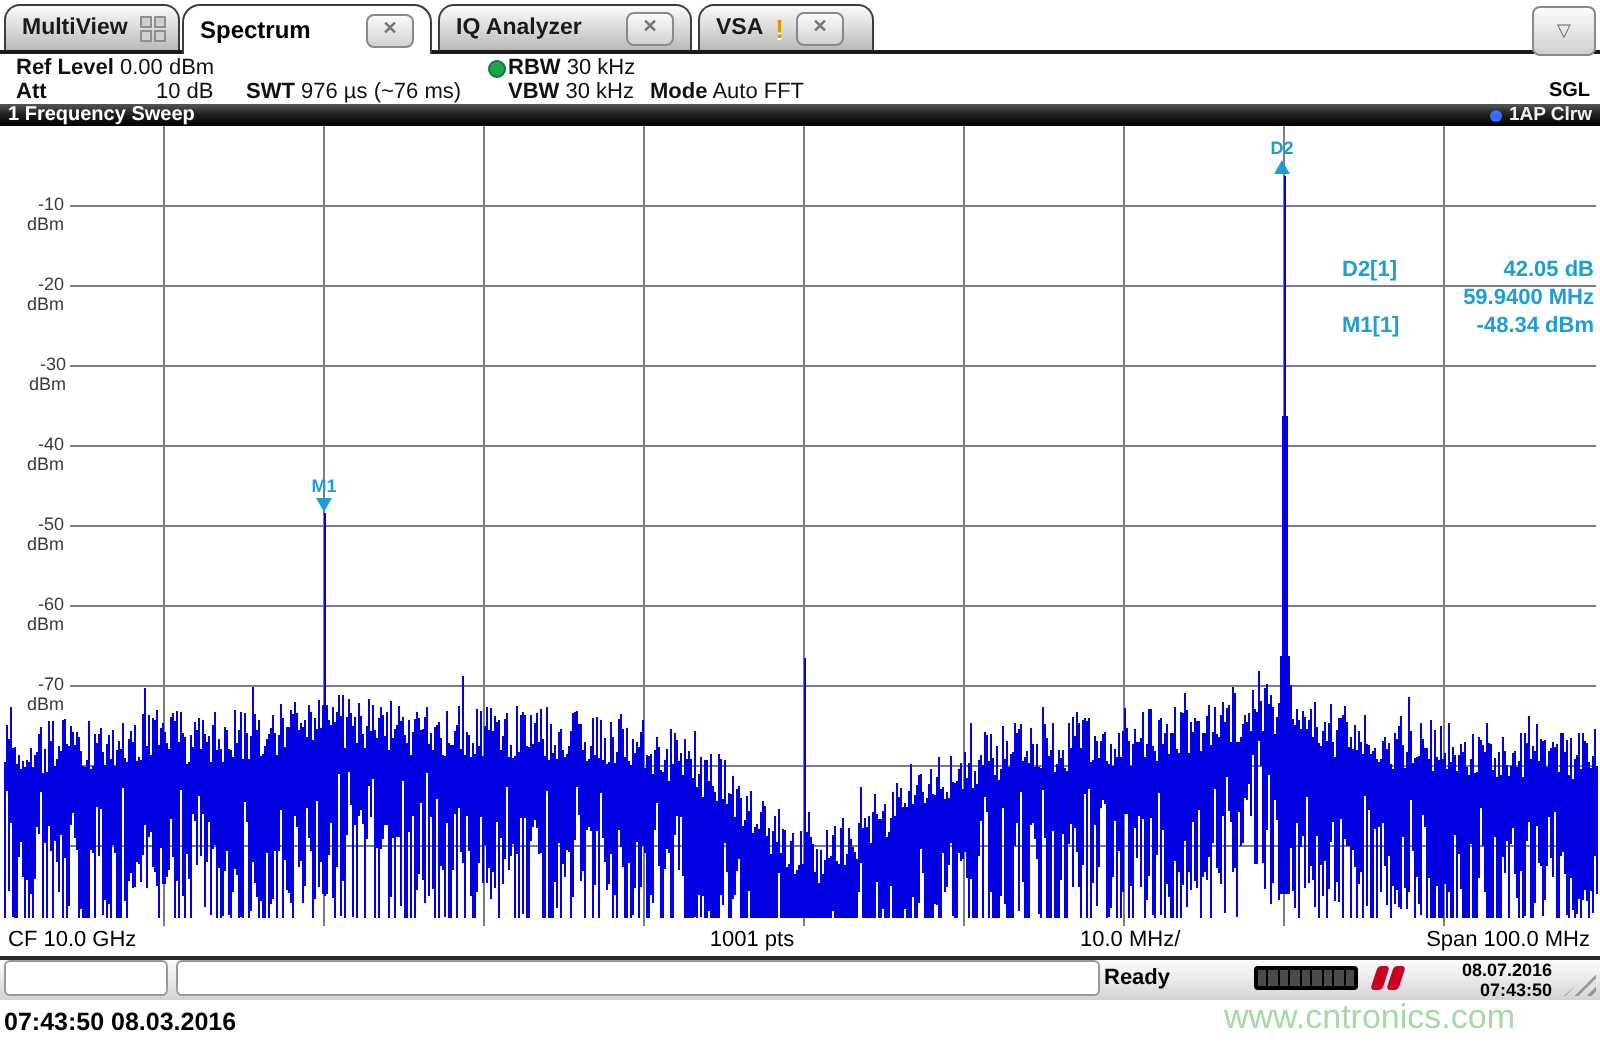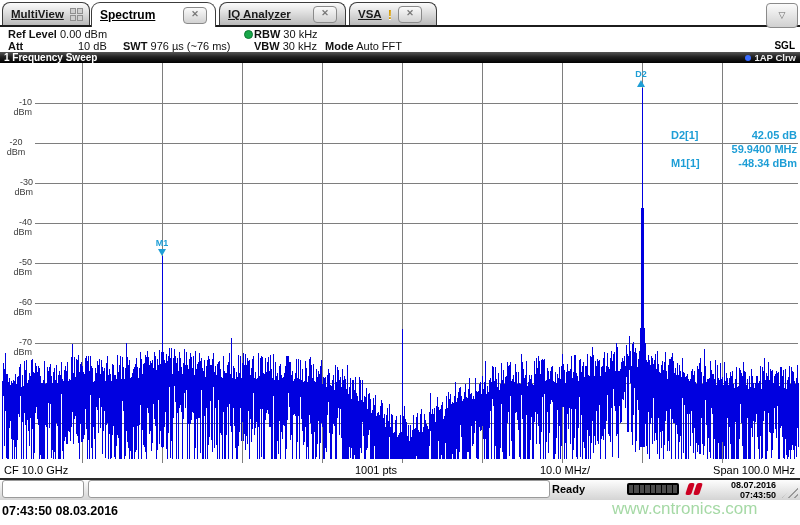--- a/index.html
+++ b/index.html
@@ -5,21 +5,21 @@
   html,body{margin:0;padding:0;background:#fff;}
   #app{position:relative;width:800px;height:525px;background:#fff;
        font-family:"Liberation Sans",sans-serif;overflow:hidden;}
 
   
   .tabbar{position:absolute;left:0;top:0;width:800px;height:27px;background:#fff;}
   .tabbar::after{content:"";position:absolute;left:0;bottom:0;width:800px;height:2px;background:#1c1c1c;}
   .tab{position:absolute;top:2px;height:23px;border:1.5px solid #3c3c3c;border-bottom:none;
        border-radius:8px 8px 0 0;display:flex;align-items:center;padding:0 8px;gap:6px;
        background:linear-gradient(#fbfbfb,#dedede 45%,#b9b9b9);box-sizing:border-box;z-index:1;}
-  .tab .lbl{font-weight:bold;font-size:11.5px;color:#1a1a1a;white-space:nowrap;text-decoration:underline;}
+  .tab .lbl{font-weight:bold;font-size:11.5px;color:#1a1a1a;white-space:nowrap;}
   .tab.active{background:#fff;z-index:3;height:25px;border-radius:9px 9px 0 0;}
   .tab.active .lbl{font-size:12px;color:#000;}
   .closebtn{width:22px;height:15px;border:1px solid #8a8a8a;border-radius:4px;
        background:linear-gradient(#fafafa,#d2d2d2);color:#777;font-size:9px;line-height:13px;
        text-align:center;font-weight:bold;}
   .gridicon{width:13px;height:13px;display:grid;grid-template-columns:6px 6px;grid-template-rows:6px 6px;gap:1px;}
   .gridicon span{background:#cfcfcf;border:1px solid #8f8f8f;box-sizing:border-box;}
   .warnicon{color:#d69b00;font-weight:bold;font-size:13px;text-shadow:0 1px 0 #fff;}
   .tabdrop{position:absolute;right:2px;top:3px;width:30px;height:23px;border:1px solid #8a8a8a;
        border-radius:4px;background:linear-gradient(#fbfbfb,#d0d0d0);text-align:center;
@@ -147,21 +147,21 @@
     </span>
   </div>
 
   <div id="plot">
     <svg id="plotsvg" width="800" height="400">
         <path d="M35 40 H798 M35 80 H798 M35 120 H798 M35 160 H798 M35 200 H798 M35 240 H798 M35 280 H798 M35 320 H798 M35 360 H798 M82 0 V400 M162 0 V400 M242 0 V400 M322 0 V400 M402 0 V400 M482 0 V400 M562 0 V400 M642 0 V400 M722 0 V400 " stroke="#7e7e7e" stroke-width="1" shape-rendering="crispEdges"></path>
         <path d="M2.5 317.9 V396.0 M3.5 299.6 V332.7 M4.5 306.3 V382.7 M5.5 290.3 V348.4 M6.5 311.2 V395.4 M7.5 310.7 V396.0 M8.5 318.8 V396.0 M9.5 314.6 V365.4 M10.5 321.6 V358.0 M11.5 317.6 V375.6 M12.5 320.4 V396.0 M13.5 317.2 V376.9 M14.5 318.1 V396.0 M15.5 310.9 V383.8 M16.5 320.6 V396.0 M17.5 314.3 V376.5 M18.5 313.1 V350.7 M19.5 303.8 V353.8 M20.5 300.7 V332.9 M21.5 323.6 V396.0 M22.5 311.7 V358.6 M23.5 323.0 V396.0 M24.5 297.5 V349.8 M25.5 307.3 V362.4 M26.5 297.3 V396.0 M27.5 319.9 V357.3 M28.5 316.7 V367.8 M29.5 310.0 V383.1 M30.5 312.6 V354.5 M31.5 297.0 V396.0 M32.5 296.4 V366.0 M33.5 309.0 V396.0 M34.5 310.2 V389.9 M35.5 300.0 V349.5 M36.5 303.0 V343.6 M37.5 309.3 V355.8 M38.5 303.1 V361.8 M39.5 305.3 V396.0 M40.5 312.7 V391.5 M41.5 320.2 V396.0 M42.5 320.3 V396.0 M43.5 317.2 V396.0 M44.5 297.6 V396.0 M45.5 321.4 V361.9 M46.5 320.1 V363.6 M47.5 304.0 V396.0 M48.5 308.3 V340.4 M49.5 303.8 V365.2 M50.5 300.8 V341.4 M51.5 312.9 V394.5 M52.5 319.5 V386.8 M53.5 309.0 V396.0 M54.5 304.7 V389.2 M55.5 316.5 V396.0 M56.5 301.8 V359.6 M57.5 319.9 V363.3 M58.5 311.8 V396.0 M59.5 307.7 V396.0 M60.5 311.7 V396.0 M61.5 298.7 V331.1 M62.5 316.1 V387.5 M63.5 317.8 V396.0 M64.5 306.5 V377.7 M65.5 302.5 V373.7 M66.5 307.8 V381.2 M67.5 299.3 V380.7 M68.5 317.7 V367.8 M69.5 315.5 V369.1 M70.5 317.2 V378.2 M71.5 294.0 V364.4 M72.5 280.8 V349.4 M73.5 309.8 V381.0 M74.5 294.4 V355.7 M75.5 314.4 V353.1 M76.5 296.2 V370.6 M77.5 297.0 V372.9 M78.5 291.8 V380.1 M79.5 309.4 V396.0 M80.5 301.0 V361.0 M81.5 298.5 V378.9 M82.5 303.2 V379.2 M83.5 308.5 V375.6 M84.5 311.4 V372.0 M85.5 295.3 V346.3 M86.5 293.4 V365.5 M87.5 297.7 V396.0 M88.5 292.5 V377.4 M89.5 307.9 V396.0 M90.5 292.9 V332.2 M91.5 303.3 V385.2 M92.5 305.4 V396.0 M93.5 319.2 V364.2 M94.5 318.1 V376.3 M95.5 304.5 V396.0 M96.5 310.4 V344.0 M97.5 298.0 V347.3 M98.5 301.8 V369.7 M99.5 296.0 V334.8 M100.5 311.3 V365.0 M101.5 296.9 V344.1 M102.5 303.9 V390.5 M103.5 307.9 V367.8 M104.5 305.0 V348.1 M105.5 318.1 V394.5 M106.5 299.6 V361.7 M107.5 293.0 V359.7 M108.5 312.2 V396.0 M109.5 306.4 V371.2 M110.5 311.3 V396.0 M111.5 317.8 V394.8 M112.5 300.5 V372.3 M113.5 302.1 V362.7 M114.5 311.7 V394.4 M115.5 311.8 V396.0 M116.5 315.7 V383.2 M117.5 291.8 V371.6 M118.5 308.7 V374.7 M119.5 301.8 V396.0 M120.5 293.0 V395.5 M121.5 316.4 V396.0 M122.5 293.7 V338.1 M123.5 303.6 V348.0 M124.5 316.4 V396.0 M125.5 304.8 V392.6 M126.5 280.4 V368.0 M127.5 294.0 V378.7 M128.5 302.2 V385.4 M129.5 296.8 V396.0 M130.5 315.0 V387.6 M131.5 313.9 V396.0 M132.5 309.9 V396.0 M133.5 306.4 V363.7 M134.5 303.9 V396.0 M135.5 300.8 V389.2 M136.5 294.7 V386.7 M137.5 303.5 V362.5 M138.5 314.7 V396.0 M139.5 304.7 V362.4 M140.5 289.0 V341.8 M141.5 296.1 V396.0 M142.5 310.6 V366.9 M143.5 300.7 V382.2 M144.5 300.4 V383.6 M145.5 291.9 V388.7 M146.5 294.2 V396.0 M147.5 287.9 V345.2 M148.5 293.5 V350.4 M149.5 302.2 V370.7 M150.5 298.4 V367.6 M151.5 300.4 V388.3 M152.5 297.1 V380.1 M153.5 305.4 V340.9 M154.5 289.4 V355.9 M155.5 292.8 V362.6 M156.5 307.0 V396.0 M157.5 296.2 V386.5 M158.5 301.7 V337.4 M159.5 287.0 V380.6 M160.5 300.9 V367.9 M161.5 305.0 V348.1 M162.5 300.0 V385.0 M163.5 293.0 V374.6 M164.5 297.1 V364.4 M165.5 299.6 V348.7 M166.5 290.7 V386.2 M167.5 298.1 V396.0 M168.5 293.0 V370.4 M169.5 284.6 V324.2 M170.5 295.1 V394.8 M171.5 284.6 V377.5 M172.5 310.9 V396.0 M173.5 295.3 V354.5 M174.5 286.3 V323.0 M175.5 293.4 V339.3 M176.5 299.9 V395.6 M177.5 295.3 V349.6 M178.5 308.3 V396.0 M179.5 288.7 V345.0 M180.5 295.0 V341.8 M181.5 303.8 V348.9 M182.5 311.2 V396.0 M183.5 300.1 V356.3 M184.5 286.3 V330.0 M185.5 302.3 V345.4 M186.5 289.3 V326.6 M187.5 301.9 V396.0 M188.5 306.0 V360.8 M189.5 296.0 V396.0 M190.5 290.3 V361.4 M191.5 294.4 V356.5 M192.5 305.1 V349.3 M193.5 293.0 V349.6 M194.5 312.2 V396.0 M195.5 287.6 V385.3 M196.5 305.9 V356.2 M197.5 301.4 V396.0 M198.5 299.3 V355.4 M199.5 290.0 V355.3 M200.5 297.7 V390.0 M201.5 295.3 V327.4 M202.5 304.7 V396.0 M203.5 308.3 V396.0 M204.5 297.1 V352.9 M205.5 314.4 V396.0 M206.5 303.2 V344.8 M207.5 296.7 V396.0 M208.5 293.1 V382.2 M209.5 295.8 V374.2 M210.5 302.0 V338.3 M211.5 301.6 V377.0 M212.5 295.5 V388.7 M213.5 290.3 V323.7 M214.5 309.0 V385.1 M215.5 303.3 V345.4 M216.5 312.1 V381.7 M217.5 300.5 V396.0 M218.5 299.3 V336.6 M219.5 297.9 V396.0 M220.5 306.1 V369.9 M221.5 314.3 V371.8 M222.5 315.0 V395.5 M223.5 292.5 V348.6 M224.5 308.3 V396.0 M225.5 309.5 V396.0 M226.5 309.6 V371.9 M227.5 302.3 V344.2 M228.5 299.3 V396.0 M229.5 290.1 V341.0 M230.5 311.3 V363.0 M231.5 274.8 V368.5 M232.5 314.6 V396.0 M233.5 302.8 V345.2 M234.5 304.6 V362.5 M235.5 315.7 V384.8 M236.5 308.7 V396.0 M237.5 314.0 V396.0 M238.5 291.7 V383.1 M239.5 310.1 V368.5 M240.5 292.5 V345.4 M241.5 315.2 V378.4 M242.5 300.1 V359.4 M243.5 290.4 V378.3 M244.5 301.9 V371.1 M245.5 291.0 V386.5 M246.5 302.4 V373.1 M247.5 295.2 V381.0 M248.5 297.9 V348.0 M249.5 296.8 V396.0 M250.5 312.2 V355.9 M251.5 304.9 V378.9 M252.5 296.3 V366.3 M253.5 293.4 V330.4 M254.5 315.3 V372.0 M255.5 309.3 V365.0 M256.5 315.9 V358.9 M257.5 315.2 V396.0 M258.5 290.1 V363.8 M259.5 313.2 V395.9 M260.5 294.7 V346.1 M261.5 292.8 V394.0 M262.5 294.3 V346.0 M263.5 310.2 V396.0 M264.5 310.6 V396.0 M265.5 294.5 V357.3 M266.5 309.2 V350.4 M267.5 298.5 V346.9 M268.5 293.6 V350.9 M269.5 307.8 V364.1 M270.5 291.6 V363.6 M271.5 306.4 V396.0 M272.5 315.1 V396.0 M273.5 290.6 V332.7 M274.5 316.9 V396.0 M275.5 299.0 V396.0 M276.5 313.3 V396.0 M277.5 309.5 V377.9 M278.5 316.7 V390.9 M279.5 302.8 V358.3 M280.5 301.3 V396.0 M281.5 311.8 V369.2 M282.5 315.4 V375.6 M283.5 314.2 V362.2 M284.5 309.9 V362.9 M285.5 302.6 V396.0 M286.5 293.4 V385.7 M287.5 293.0 V357.2 M288.5 292.6 V330.4 M289.5 299.0 V344.3 M290.5 298.8 V377.4 M291.5 312.2 V372.3 M292.5 307.9 V396.0 M293.5 317.6 V351.8 M294.5 316.4 V350.6 M295.5 310.0 V352.5 M296.5 296.0 V396.0 M297.5 314.7 V379.4 M298.5 295.6 V352.6 M299.5 315.8 V396.0 M300.5 296.8 V333.6 M301.5 316.8 V356.0 M302.5 305.9 V367.8 M303.5 319.2 V382.0 M304.5 318.2 V379.1 M305.5 297.9 V363.8 M306.5 305.4 V396.0 M307.5 318.7 V384.3 M308.5 312.8 V396.0 M309.5 296.3 V351.8 M310.5 293.8 V360.3 M311.5 301.5 V370.6 M312.5 315.3 V396.0 M313.5 301.1 V396.0 M314.5 317.5 V368.7 M315.5 319.3 V396.0 M316.5 306.3 V394.4 M317.5 313.7 V380.8 M318.5 308.1 V358.2 M319.5 310.7 V396.0 M320.5 302.9 V380.4 M321.5 297.2 V360.1 M322.5 320.8 V363.7 M323.5 314.3 V396.0 M324.5 314.9 V396.0 M325.5 314.2 V384.6 M326.5 323.9 V388.5 M327.5 312.2 V352.2 M328.5 305.5 V338.7 M329.5 310.4 V369.9 M330.5 321.9 V396.0 M331.5 323.1 V396.0 M332.5 317.2 V371.3 M333.5 311.7 V361.4 M334.5 327.4 V363.4 M335.5 301.6 V396.0 M336.5 319.1 V396.0 M337.5 303.6 V354.5 M338.5 306.9 V345.0 M339.5 317.3 V371.8 M340.5 313.5 V345.7 M341.5 324.4 V374.8 M342.5 306.3 V396.0 M343.5 316.5 V396.0 M344.5 312.5 V396.0 M345.5 316.3 V396.0 M346.5 325.9 V396.0 M347.5 302.4 V395.7 M348.5 330.7 V396.0 M349.5 323.9 V384.3 M350.5 315.4 V395.4 M351.5 335.6 V384.9 M352.5 316.8 V396.0 M353.5 316.9 V396.0 M354.5 327.3 V392.3 M355.5 313.8 V396.0 M356.5 330.2 V396.0 M357.5 333.0 V396.0 M358.5 337.7 V396.0 M359.5 313.8 V396.0 M360.5 316.6 V384.5 M361.5 336.7 V389.6 M362.5 317.0 V358.7 M363.5 338.8 V372.8 M364.5 333.3 V396.0 M365.5 334.1 V396.0 M366.5 325.1 V386.7 M367.5 345.6 V384.5 M368.5 331.4 V372.3 M369.5 330.1 V366.5 M370.5 336.0 V396.0 M371.5 349.8 V396.0 M372.5 347.0 V396.0 M373.5 335.2 V396.0 M374.5 342.4 V382.5 M375.5 332.4 V396.0 M376.5 353.4 V396.0 M377.5 350.3 V396.0 M378.5 348.8 V396.0 M379.5 351.7 V396.0 M380.5 342.8 V396.0 M381.5 337.3 V396.0 M382.5 339.9 V396.0 M383.5 354.8 V396.0 M384.5 351.2 V396.0 M385.5 364.1 V396.0 M386.5 352.3 V396.0 M387.5 345.0 V396.0 M388.5 357.8 V396.0 M389.5 341.4 V373.7 M390.5 363.5 V396.0 M391.5 351.4 V396.0 M392.5 351.9 V396.0 M393.5 370.4 V396.0 M394.5 369.2 V396.0 M395.5 357.4 V396.0 M396.5 353.3 V396.0 M397.5 373.8 V396.0 M398.5 371.8 V396.0 M399.5 369.5 V396.0 M400.5 352.4 V396.0 M401.5 369.1 V396.0 M402.5 372.8 V396.0 M403.5 352.9 V396.0 M404.5 343.0 V396.0 M405.5 355.7 V396.0 M406.5 359.1 V396.0 M407.5 372.9 V396.0 M408.5 361.7 V396.0 M409.5 378.3 V396.0 M410.5 361.9 V396.0 M411.5 374.1 V396.0 M412.5 367.1 V396.0 M413.5 352.2 V396.0 M414.5 366.1 V396.0 M415.5 364.8 V396.0 M416.5 354.4 V392.7 M417.5 350.1 V396.0 M418.5 367.3 V396.0 M419.5 368.8 V396.0 M420.5 351.0 V396.0 M421.5 346.2 V396.0 M422.5 369.4 V396.0 M423.5 364.2 V396.0 M424.5 350.8 V396.0 M425.5 356.6 V396.0 M426.5 360.5 V396.0 M427.5 362.9 V396.0 M428.5 366.3 V396.0 M429.5 348.5 V382.9 M430.5 330.3 V368.3 M431.5 350.9 V396.0 M432.5 346.1 V396.0 M433.5 350.7 V396.0 M434.5 344.9 V396.0 M435.5 358.5 V396.0 M436.5 342.9 V396.0 M437.5 334.2 V396.0 M438.5 343.9 V378.0 M439.5 346.7 V396.0 M440.5 346.3 V396.0 M441.5 342.3 V391.7 M442.5 339.0 V396.0 M443.5 355.6 V396.0 M444.5 353.2 V396.0 M445.5 345.9 V379.8 M446.5 332.9 V396.0 M447.5 344.9 V396.0 M448.5 328.5 V396.0 M449.5 335.6 V396.0 M450.5 331.2 V396.0 M451.5 340.7 V396.0 M452.5 338.7 V391.3 M453.5 340.4 V396.0 M454.5 332.6 V396.0 M455.5 319.1 V396.0 M456.5 339.0 V385.5 M457.5 334.7 V396.0 M458.5 329.4 V396.0 M459.5 324.5 V388.7 M460.5 323.9 V361.5 M461.5 333.2 V373.5 M462.5 338.4 V396.0 M463.5 336.1 V396.0 M464.5 329.2 V396.0 M465.5 321.4 V396.0 M466.5 333.8 V396.0 M467.5 334.5 V388.8 M468.5 325.5 V389.3 M469.5 315.4 V396.0 M470.5 331.3 V396.0 M471.5 330.4 V363.4 M472.5 336.4 V383.0 M473.5 332.8 V380.6 M474.5 335.8 V369.5 M475.5 315.0 V358.3 M476.5 327.9 V395.1 M477.5 328.7 V396.0 M478.5 327.5 V396.0 M479.5 321.4 V363.5 M480.5 318.6 V367.5 M481.5 331.3 V366.6 M482.5 313.0 V362.9 M483.5 325.9 V376.2 M484.5 318.7 V396.0 M485.5 298.4 V376.4 M486.5 330.9 V396.0 M487.5 322.7 V396.0 M488.5 328.8 V396.0 M489.5 316.8 V364.8 M490.5 314.5 V347.6 M491.5 319.4 V396.0 M492.5 302.8 V335.5 M493.5 304.3 V343.1 M494.5 317.6 V396.0 M495.5 303.8 V383.2 M496.5 316.0 V396.0 M497.5 324.4 V396.0 M498.5 309.9 V396.0 M499.5 327.1 V396.0 M500.5 321.4 V385.0 M501.5 300.2 V341.1 M502.5 316.5 V389.1 M503.5 307.3 V396.0 M504.5 320.6 V396.0 M505.5 313.9 V396.0 M506.5 312.8 V396.0 M507.5 298.5 V359.8 M508.5 303.4 V348.7 M509.5 301.7 V392.5 M510.5 299.1 V333.2 M511.5 317.7 V377.9 M512.5 315.7 V396.0 M513.5 312.3 V396.0 M514.5 318.5 V396.0 M515.5 300.9 V349.6 M516.5 308.9 V348.6 M517.5 320.7 V356.5 M518.5 309.0 V366.6 M519.5 320.3 V394.2 M520.5 321.2 V396.0 M521.5 290.6 V332.1 M522.5 298.8 V356.1 M523.5 305.9 V396.0 M524.5 315.1 V396.0 M525.5 311.9 V396.0 M526.5 298.4 V352.4 M527.5 323.2 V396.0 M528.5 319.1 V396.0 M529.5 312.1 V396.0 M530.5 316.2 V377.1 M531.5 311.8 V354.0 M532.5 321.1 V396.0 M533.5 322.3 V396.0 M534.5 298.4 V358.9 M535.5 311.2 V349.0 M536.5 295.3 V380.7 M537.5 305.0 V351.0 M538.5 292.8 V363.0 M539.5 298.4 V380.7 M540.5 311.2 V396.0 M541.5 296.8 V369.3 M542.5 296.0 V334.0 M543.5 297.4 V396.0 M544.5 296.2 V331.4 M545.5 318.1 V396.0 M546.5 316.9 V378.6 M547.5 304.9 V349.4 M548.5 307.5 V389.8 M549.5 315.9 V370.4 M550.5 307.7 V340.8 M551.5 304.0 V337.2 M552.5 303.1 V338.8 M553.5 317.5 V396.0 M554.5 318.8 V395.5 M555.5 308.9 V391.2 M556.5 320.1 V375.3 M557.5 311.4 V347.3 M558.5 315.3 V396.0 M559.5 303.6 V362.7 M560.5 315.5 V396.0 M561.5 302.7 V383.0 M562.5 291.1 V343.9 M563.5 301.2 V344.1 M564.5 307.4 V396.0 M565.5 320.0 V379.8 M566.5 309.2 V396.0 M567.5 301.4 V350.9 M568.5 308.2 V365.8 M569.5 307.9 V345.2 M570.5 305.9 V380.6 M571.5 292.9 V346.3 M572.5 315.3 V396.0 M573.5 309.0 V387.1 M574.5 291.6 V375.0 M575.5 291.7 V346.2 M576.5 310.2 V394.4 M577.5 312.6 V396.0 M578.5 317.6 V364.5 M579.5 296.8 V333.5 M580.5 296.0 V394.4 M581.5 309.2 V352.1 M582.5 303.4 V396.0 M583.5 299.2 V379.1 M584.5 313.8 V385.3 M585.5 303.3 V396.0 M586.5 303.3 V396.0 M587.5 290.7 V367.4 M588.5 311.7 V396.0 M589.5 313.3 V372.9 M590.5 292.8 V396.0 M591.5 293.7 V379.6 M592.5 283.6 V357.7 M593.5 291.9 V390.4 M594.5 313.4 V372.9 M595.5 297.8 V382.2 M596.5 303.1 V347.9 M597.5 295.8 V377.7 M598.5 297.5 V381.2 M599.5 297.3 V342.1 M600.5 312.7 V396.0 M601.5 303.6 V375.7 M602.5 303.3 V373.0 M603.5 295.1 V377.1 M604.5 289.4 V365.5 M605.5 309.4 V396.0 M606.5 303.0 V358.4 M607.5 290.3 V331.5 M608.5 304.0 V370.8 M609.5 305.6 V373.4 M610.5 294.6 V379.2 M611.5 288.1 V345.0 M612.5 297.8 V393.7 M613.5 290.8 V325.5 M614.5 289.3 V342.5 M615.5 308.0 V347.9 M616.5 280.3 V373.2 M617.5 283.6 V371.2 M618.5 307.8 V395.4 M619.5 307.9 V343.1 M620.5 305.7 V360.2 M621.5 298.9 V358.5 M622.5 294.6 V336.1 M623.5 298.1 V337.0 M624.5 293.3 V328.9 M625.5 302.6 V344.8 M626.5 282.1 V314.3 M627.5 291.4 V369.0 M628.5 293.2 V369.2 M629.5 272.5 V307.3 M630.5 287.7 V319.8 M631.5 302.6 V368.5 M632.5 281.1 V381.7 M633.5 278.8 V352.1 M634.5 289.2 V324.5 M635.5 284.5 V389.1 M636.5 290.4 V378.4 M637.5 303.8 V337.1 M638.5 295.7 V347.2 M639.5 288.4 V386.8 M640.5 293.3 V356.6 M641.5 278.9 V378.5 M642.5 287.3 V367.1 M643.5 280.6 V327.7 M644.5 283.2 V379.5 M645.5 279.7 V361.1 M646.5 296.6 V382.6 M647.5 299.4 V390.8 M648.5 291.7 V348.5 M649.5 296.8 V396.0 M650.5 301.7 V360.7 M651.5 292.6 V354.8 M652.5 295.4 V381.0 M653.5 301.3 V335.4 M654.5 296.8 V378.3 M655.5 291.3 V369.9 M656.5 305.6 V376.9 M657.5 287.9 V390.5 M658.5 300.6 V355.2 M659.5 308.7 V396.0 M660.5 310.1 V369.3 M661.5 302.4 V385.1 M662.5 297.8 V367.5 M663.5 307.3 V396.0 M664.5 298.5 V381.5 M665.5 289.1 V357.8 M666.5 308.2 V347.8 M667.5 315.5 V387.5 M668.5 301.9 V378.2 M669.5 296.2 V387.8 M670.5 296.2 V346.4 M671.5 294.3 V396.0 M672.5 290.1 V356.3 M673.5 298.1 V360.1 M674.5 310.3 V359.8 M675.5 305.3 V396.0 M676.5 311.6 V362.2 M677.5 299.7 V370.7 M678.5 311.9 V396.0 M679.5 302.4 V379.1 M680.5 308.0 V373.2 M681.5 314.1 V396.0 M682.5 294.7 V335.2 M683.5 309.2 V389.9 M684.5 309.7 V342.0 M685.5 314.0 V396.0 M686.5 312.7 V396.0 M687.5 311.2 V351.4 M688.5 316.3 V396.0 M689.5 318.1 V350.5 M690.5 316.4 V383.0 M691.5 307.7 V348.3 M692.5 305.5 V369.8 M693.5 311.6 V389.6 M694.5 308.3 V364.8 M695.5 319.1 V396.0 M696.5 321.3 V379.8 M697.5 303.4 V389.1 M698.5 306.4 V382.0 M699.5 300.2 V390.6 M700.5 295.1 V391.4 M701.5 309.4 V355.3 M702.5 320.9 V380.9 M703.5 312.8 V391.5 M704.5 285.5 V382.8 M705.5 302.7 V336.8 M706.5 318.7 V362.4 M707.5 315.9 V396.0 M708.5 315.6 V375.4 M709.5 315.2 V388.8 M710.5 298.4 V394.5 M711.5 306.6 V344.6 M712.5 311.0 V350.6 M713.5 311.0 V396.0 M714.5 316.4 V375.9 M715.5 297.2 V396.0 M716.5 322.4 V396.0 M717.5 302.2 V396.0 M718.5 315.4 V380.0 M719.5 317.1 V396.0 M720.5 299.9 V396.0 M721.5 316.3 V396.0 M722.5 313.5 V379.1 M723.5 321.6 V396.0 M724.5 298.5 V382.9 M725.5 318.0 V396.0 M726.5 310.4 V396.0 M727.5 314.7 V354.7 M728.5 322.3 V396.0 M729.5 314.7 V363.8 M730.5 309.2 V381.4 M731.5 313.1 V396.0 M732.5 308.2 V396.0 M733.5 320.7 V396.0 M734.5 324.7 V396.0 M735.5 316.3 V359.0 M736.5 304.0 V396.0 M737.5 323.6 V396.0 M738.5 322.9 V396.0 M739.5 305.3 V376.0 M740.5 307.0 V340.8 M741.5 309.6 V360.0 M742.5 312.8 V382.8 M743.5 298.5 V396.0 M744.5 308.4 V396.0 M745.5 309.2 V396.0 M746.5 322.0 V396.0 M747.5 315.9 V355.3 M748.5 325.5 V396.0 M749.5 313.2 V396.0 M750.5 324.4 V396.0 M751.5 305.5 V365.3 M752.5 312.6 V373.5 M753.5 319.6 V357.5 M754.5 325.0 V396.0 M755.5 320.0 V359.2 M756.5 313.3 V351.2 M757.5 312.6 V373.8 M758.5 320.4 V386.2 M759.5 317.5 V396.0 M760.5 303.4 V372.7 M761.5 325.7 V396.0 M762.5 303.6 V394.8 M763.5 308.4 V357.6 M764.5 295.0 V347.9 M765.5 316.6 V396.0 M766.5 310.2 V396.0 M767.5 312.5 V388.4 M768.5 299.2 V350.2 M769.5 317.4 V368.7 M770.5 306.3 V369.8 M771.5 307.7 V395.1 M772.5 307.1 V386.8 M773.5 320.4 V369.9 M774.5 312.5 V345.3 M775.5 311.1 V366.0 M776.5 307.9 V375.3 M777.5 310.3 V343.1 M778.5 309.2 V396.0 M779.5 323.1 V396.0 M780.5 303.7 V365.1 M781.5 303.7 V363.1 M782.5 312.9 V374.0 M783.5 307.1 V394.7 M784.5 324.6 V396.0 M785.5 305.9 V376.0 M786.5 326.4 V392.2 M787.5 316.6 V396.0 M788.5 314.3 V394.0 M789.5 303.3 V386.5 M790.5 321.4 V396.0 M791.5 303.7 V386.9 M792.5 307.5 V381.9 M793.5 308.5 V387.3 M794.5 317.8 V396.0 M795.5 321.1 V382.7 M796.5 314.8 V393.6 M797.5 301.6 V364.8 M798.5 319.9 V384.1 M161.5 289.4 V384.0 M162.5 193.4 V384.0 M163.5 289.4 V384.0 M640.5 265.2 V384.0 M641.5 145.2 V384.0 M642.5 25.2 V384.0 M643.5 145.2 V384.0 M644.5 265.2 V384.0 M401.5 370.0 V384.0 M402.5 266.0 V384.0 M403.5 370.0 V384.0 " stroke="#0000e0" stroke-width="1" fill="none" shape-rendering="crispEdges"></path>
       </svg>
     <div id="ylabels">
         <div class="ylab" style="top: 34px; left: 0px;">-10 dBm</div>
-        <div class="ylab" style="top: 74px; left: 0px; text-align: center;">-20 dBm</div>
+        <div class="ylab" style="top: 74px; left: 0px;">-20 dBm</div>
         <div class="ylab" style="top: 114px; left: 1px;">-30 dBm</div>
         <div class="ylab" style="top: 154px; left: 0px;">-40 dBm</div>
         <div class="ylab" style="top: 194px; left: 0px;">-50 dBm</div>
         <div class="ylab" style="top: 234px; left: 0px;">-60 dBm</div>
         <div class="ylab" style="top: 274px; left: 0px;">-70 dBm</div>
       </div>
 
     <div class="mklabel" style="left: 162px; top: 175.36px;">M1</div>
     <div class="tri down" style="left: 158px; top: 186.36px;"></div>
     <div class="mklabel" style="left: 641px; top: 6.16px;">D2</div>

